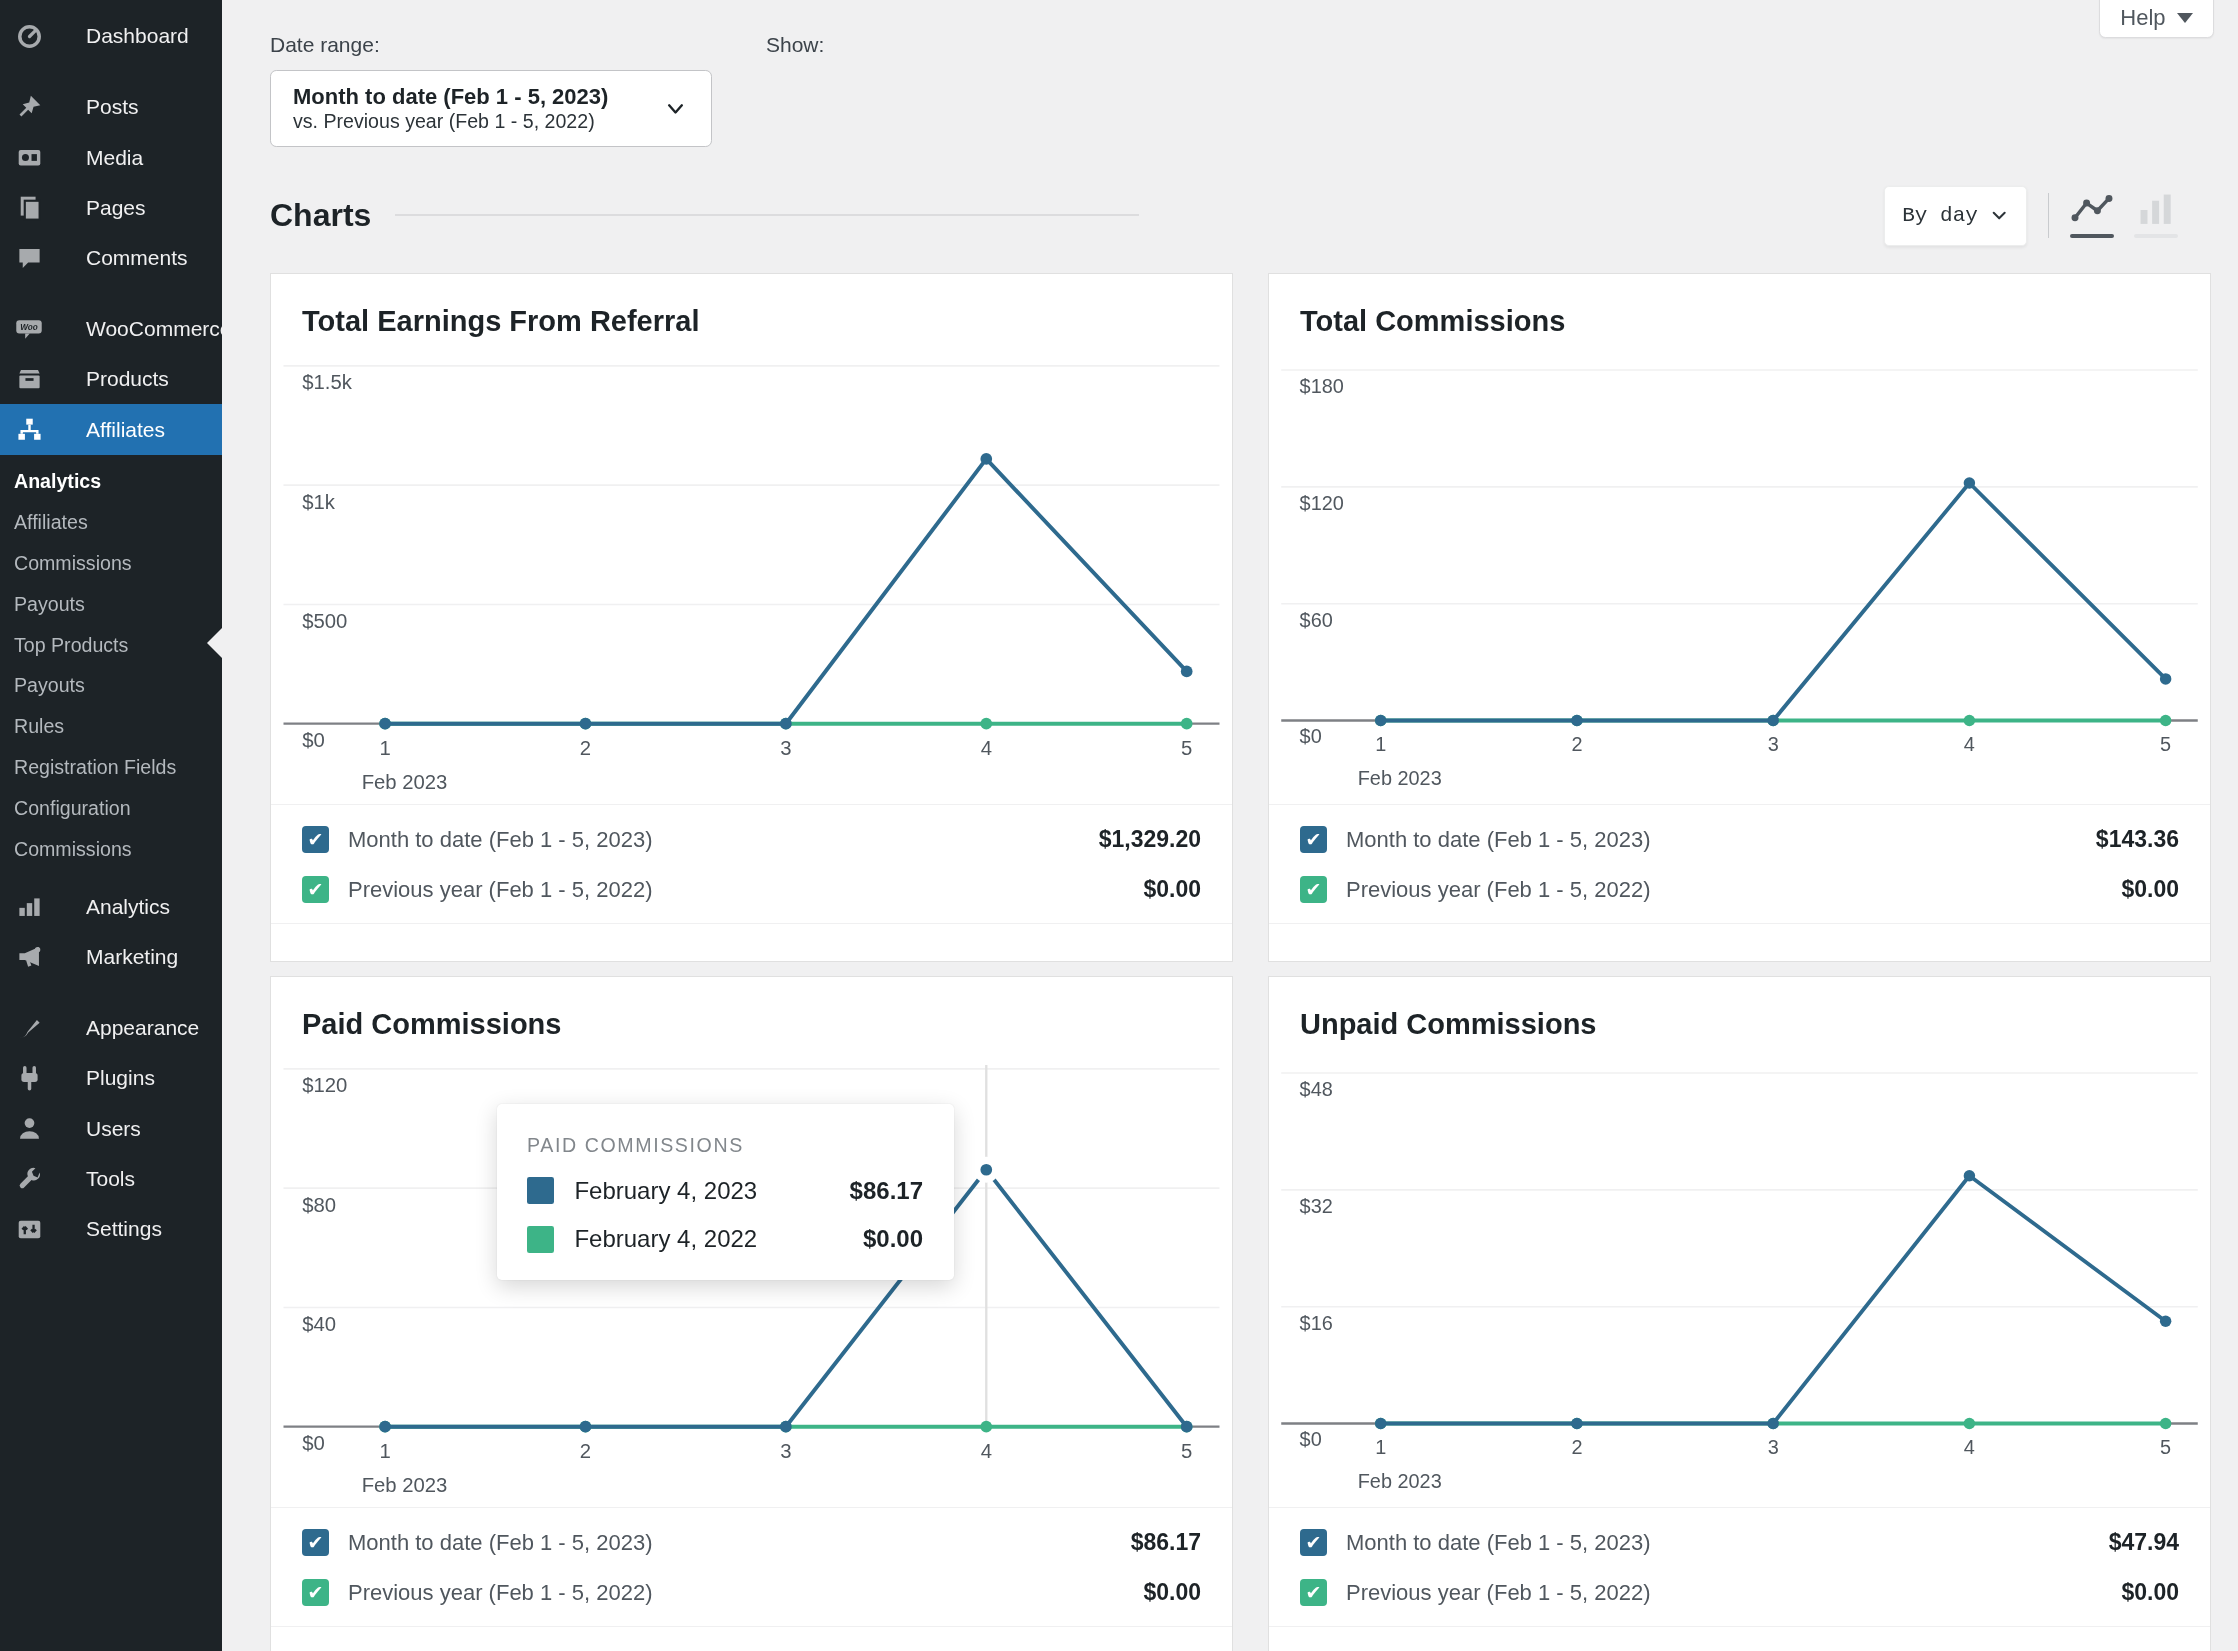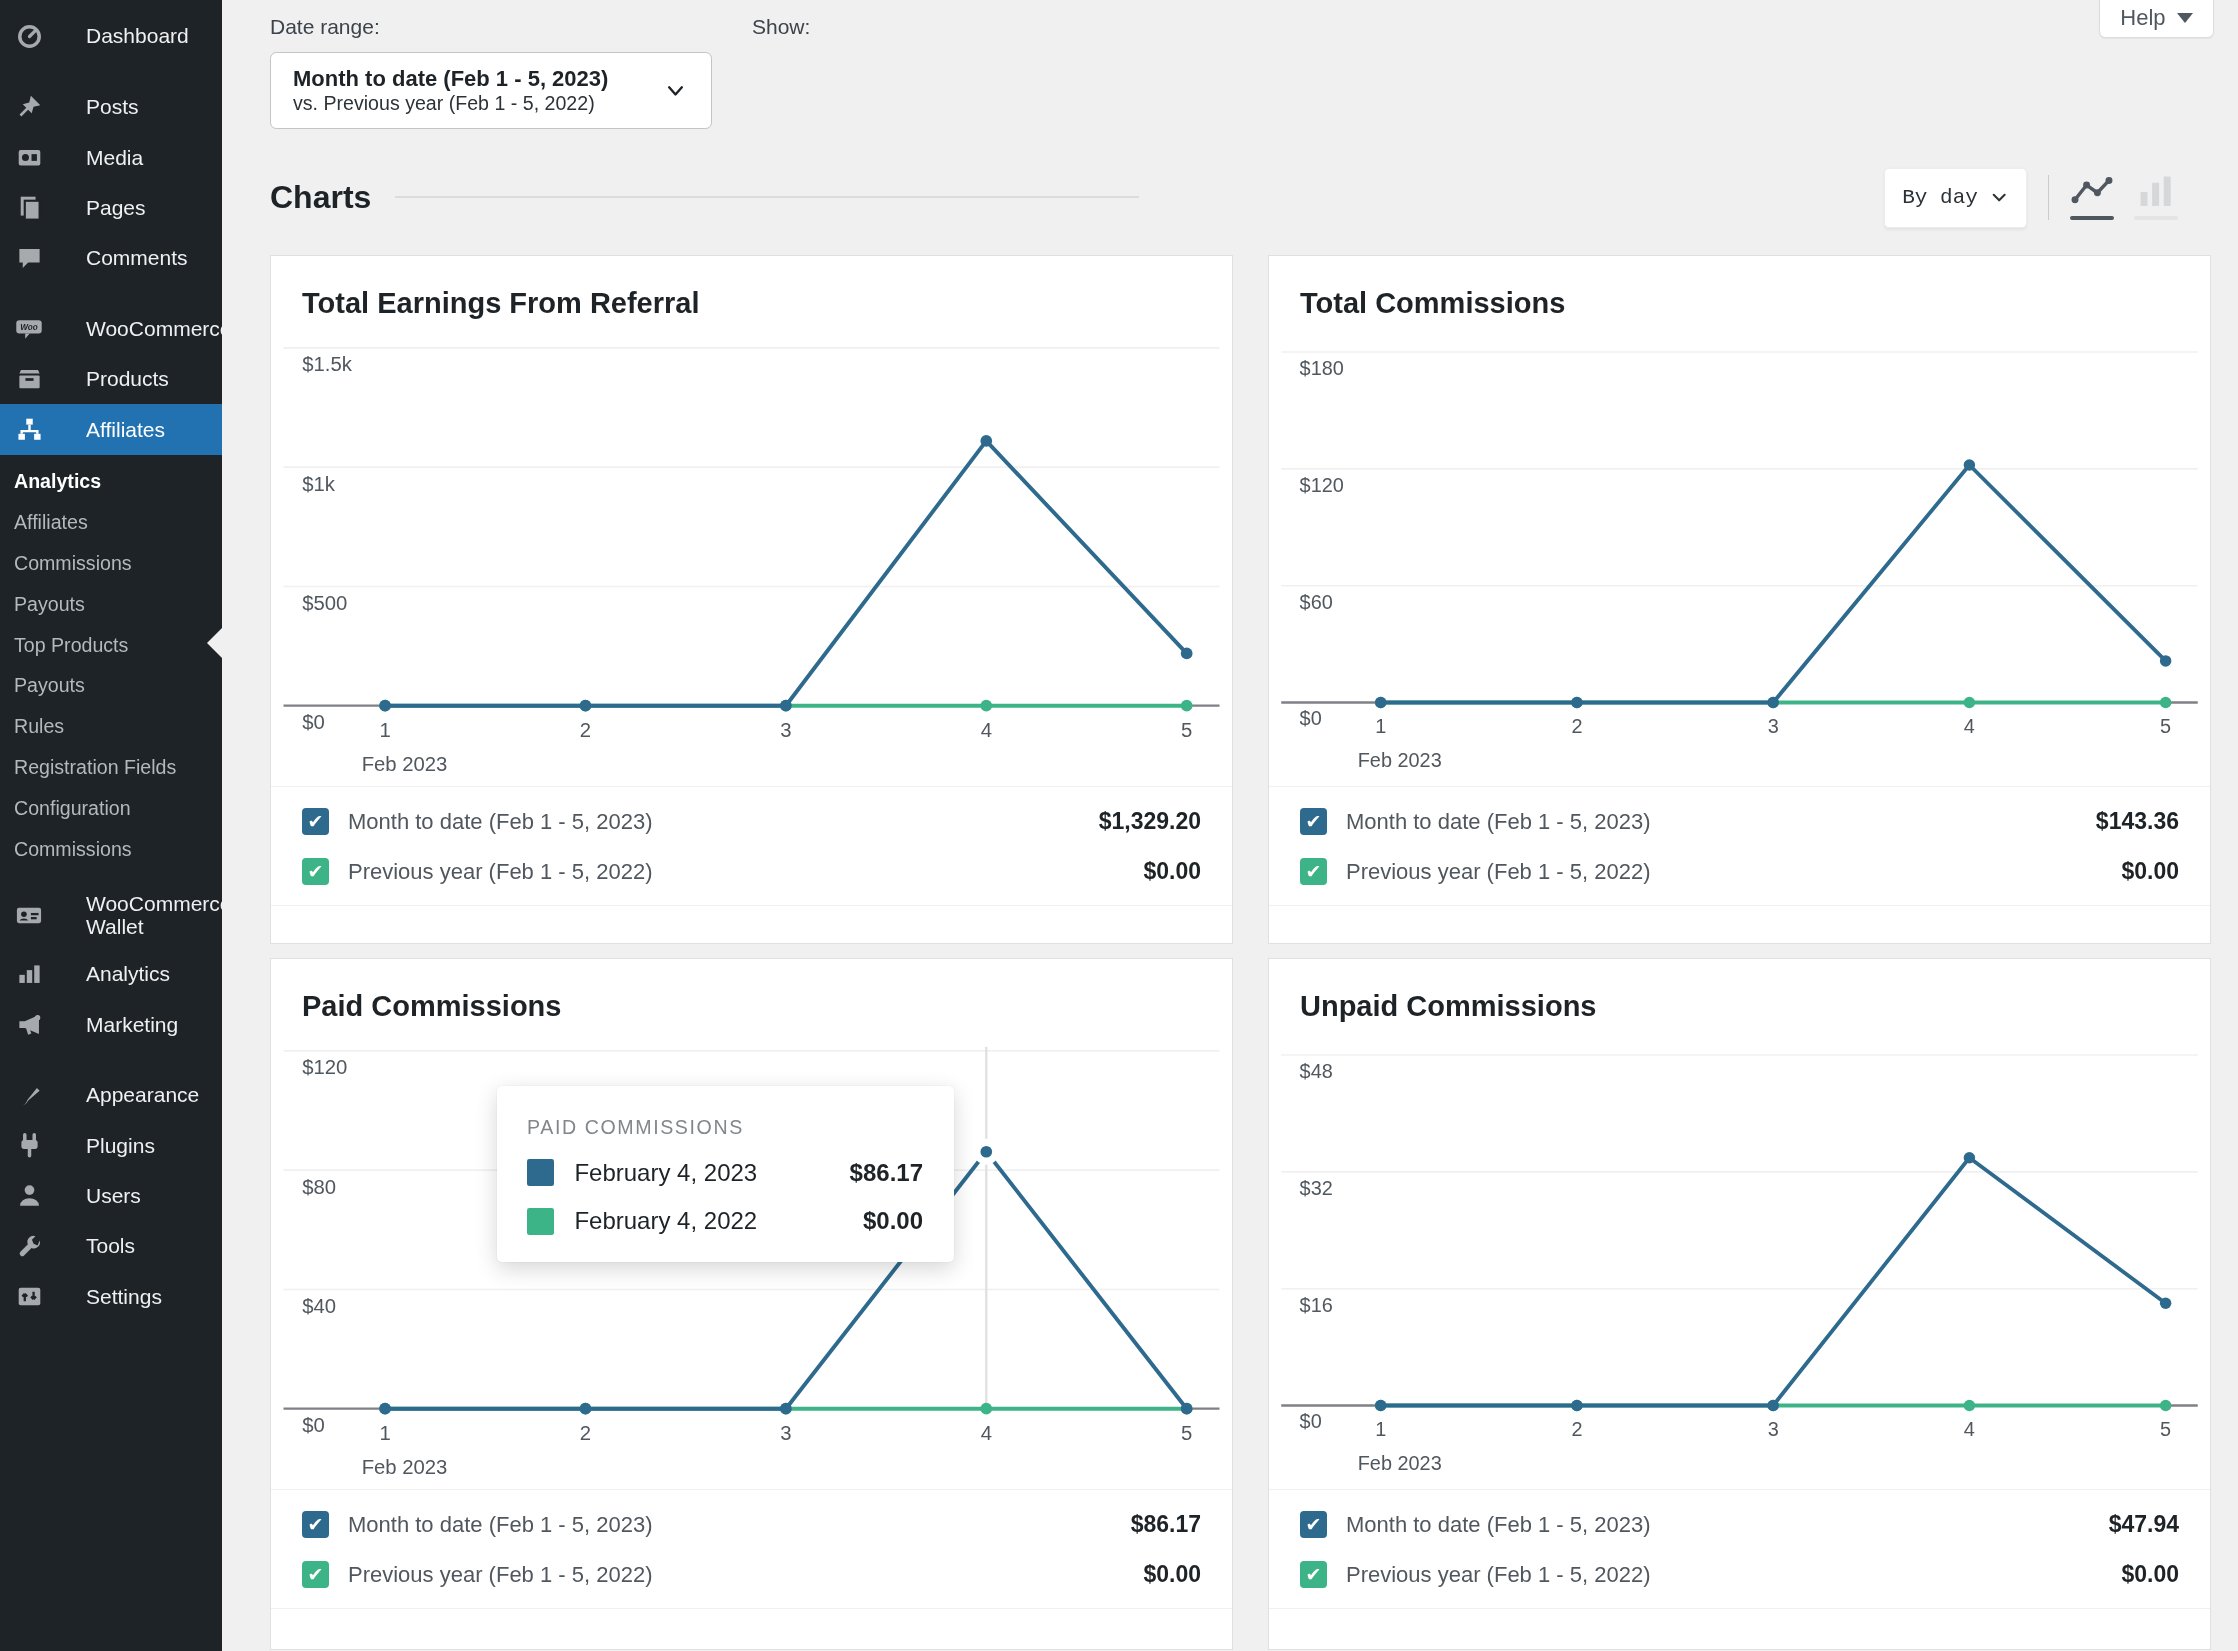--- a/index.html
+++ b/index.html
@@ -40,21 +40,21 @@
   
   .content { position: absolute; left: 214px; top: 0; width: 2017px; height: 1651px; }
   .help-btn {
     position: absolute; top: -12.5px; right: 17px; height: 50px;
     background: #fff; border: 0.8px solid #dcdcde; border-radius: 6.3px;
     display: flex; align-items: center; gap: 11px; padding: 11px 20.4px 0 20.4px;
     font-size: 22px; color: #50575e; font-family: inherit; cursor: pointer;
     box-shadow: 0 0.8px 1.6px rgba(0,0,0,.05);
   }
   .caret-down { width: 0; height: 0; border-left: 8.6px solid transparent; border-right: 8.6px solid transparent; border-top: 10.2px solid #50575e; }
-  .filters-row { display: flex; gap: 40px; padding: 15px 0 0 56px; }
+  .filters-row { display: flex; gap: 54px; padding: 33px 0 0 56px; }
   .filter-label { font-size: 21px; color: #3c434a; margin-bottom: 12.5px; }
   .select {
     width: 442px; height: 77px; background: #fff; border: 1.6px solid #c3c4c7; border-radius: 6.3px;
     display: flex; align-items: center; justify-content: space-between; padding: 0 22px;
     cursor: pointer; font-family: inherit; text-align: left;
   }
   .select .sel-primary { font-size: 22px; font-weight: 700; color: #1d2327; line-height: 27px; display: block; }
   .select .sel-secondary { font-size: 19.6px; font-weight: 400; color: #2c3338; line-height: 23.5px; display: block; }
   .chev { flex: none; }
   
@@ -205,34 +205,20 @@
           <li class="">Affiliates</li>
           <li class="">Commissions</li>
           <li class="">Payouts</li>
           <li class="">Top Products</li>
           <li class="">Payouts</li>
           <li class="">Rules</li>
           <li class="">Registration Fields</li>
           <li class="">Configuration</li>
           <li class="">Commissions</li>
         </ul>
-      </li>
-      <li class="menu-item">
-        <div class="menu-item-row">
-          <span class="mi-icon">
-            <svg width="28" height="27" viewBox="0 0 22 20">
-              <rect x="1.5" y="4" width="19" height="12" rx="1.6" fill="currentColor"></rect>
-              <circle cx="7" cy="9" r="2.2" fill="#1d2327"></circle>
-              <path d="M3.5 14 a4 3 0 0 1 7 0 z" fill="#1d2327"></path>
-              <rect x="12.5" y="8" width="6" height="1.8" fill="#1d2327"></rect>
-              <rect x="12.5" y="11.2" width="4.5" height="1.8" fill="#1d2327"></rect>
-            </svg>
-          </span>
-          <span class="mi-label">WooCommerce Wallet</span>
-        </div>
       </li>
       <li class="menu-item">
         <div class="menu-item-row">
           <span class="mi-icon">
             <svg width="27" height="27" viewBox="0 0 20 20">
               <rect x="2.5" y="11" width="4" height="6" fill="currentColor"></rect>
               <rect x="8" y="7.5" width="4" height="9.5" fill="currentColor"></rect>
               <rect x="13.5" y="4" width="4" height="13" fill="currentColor"></rect>
             </svg>
           </span>

